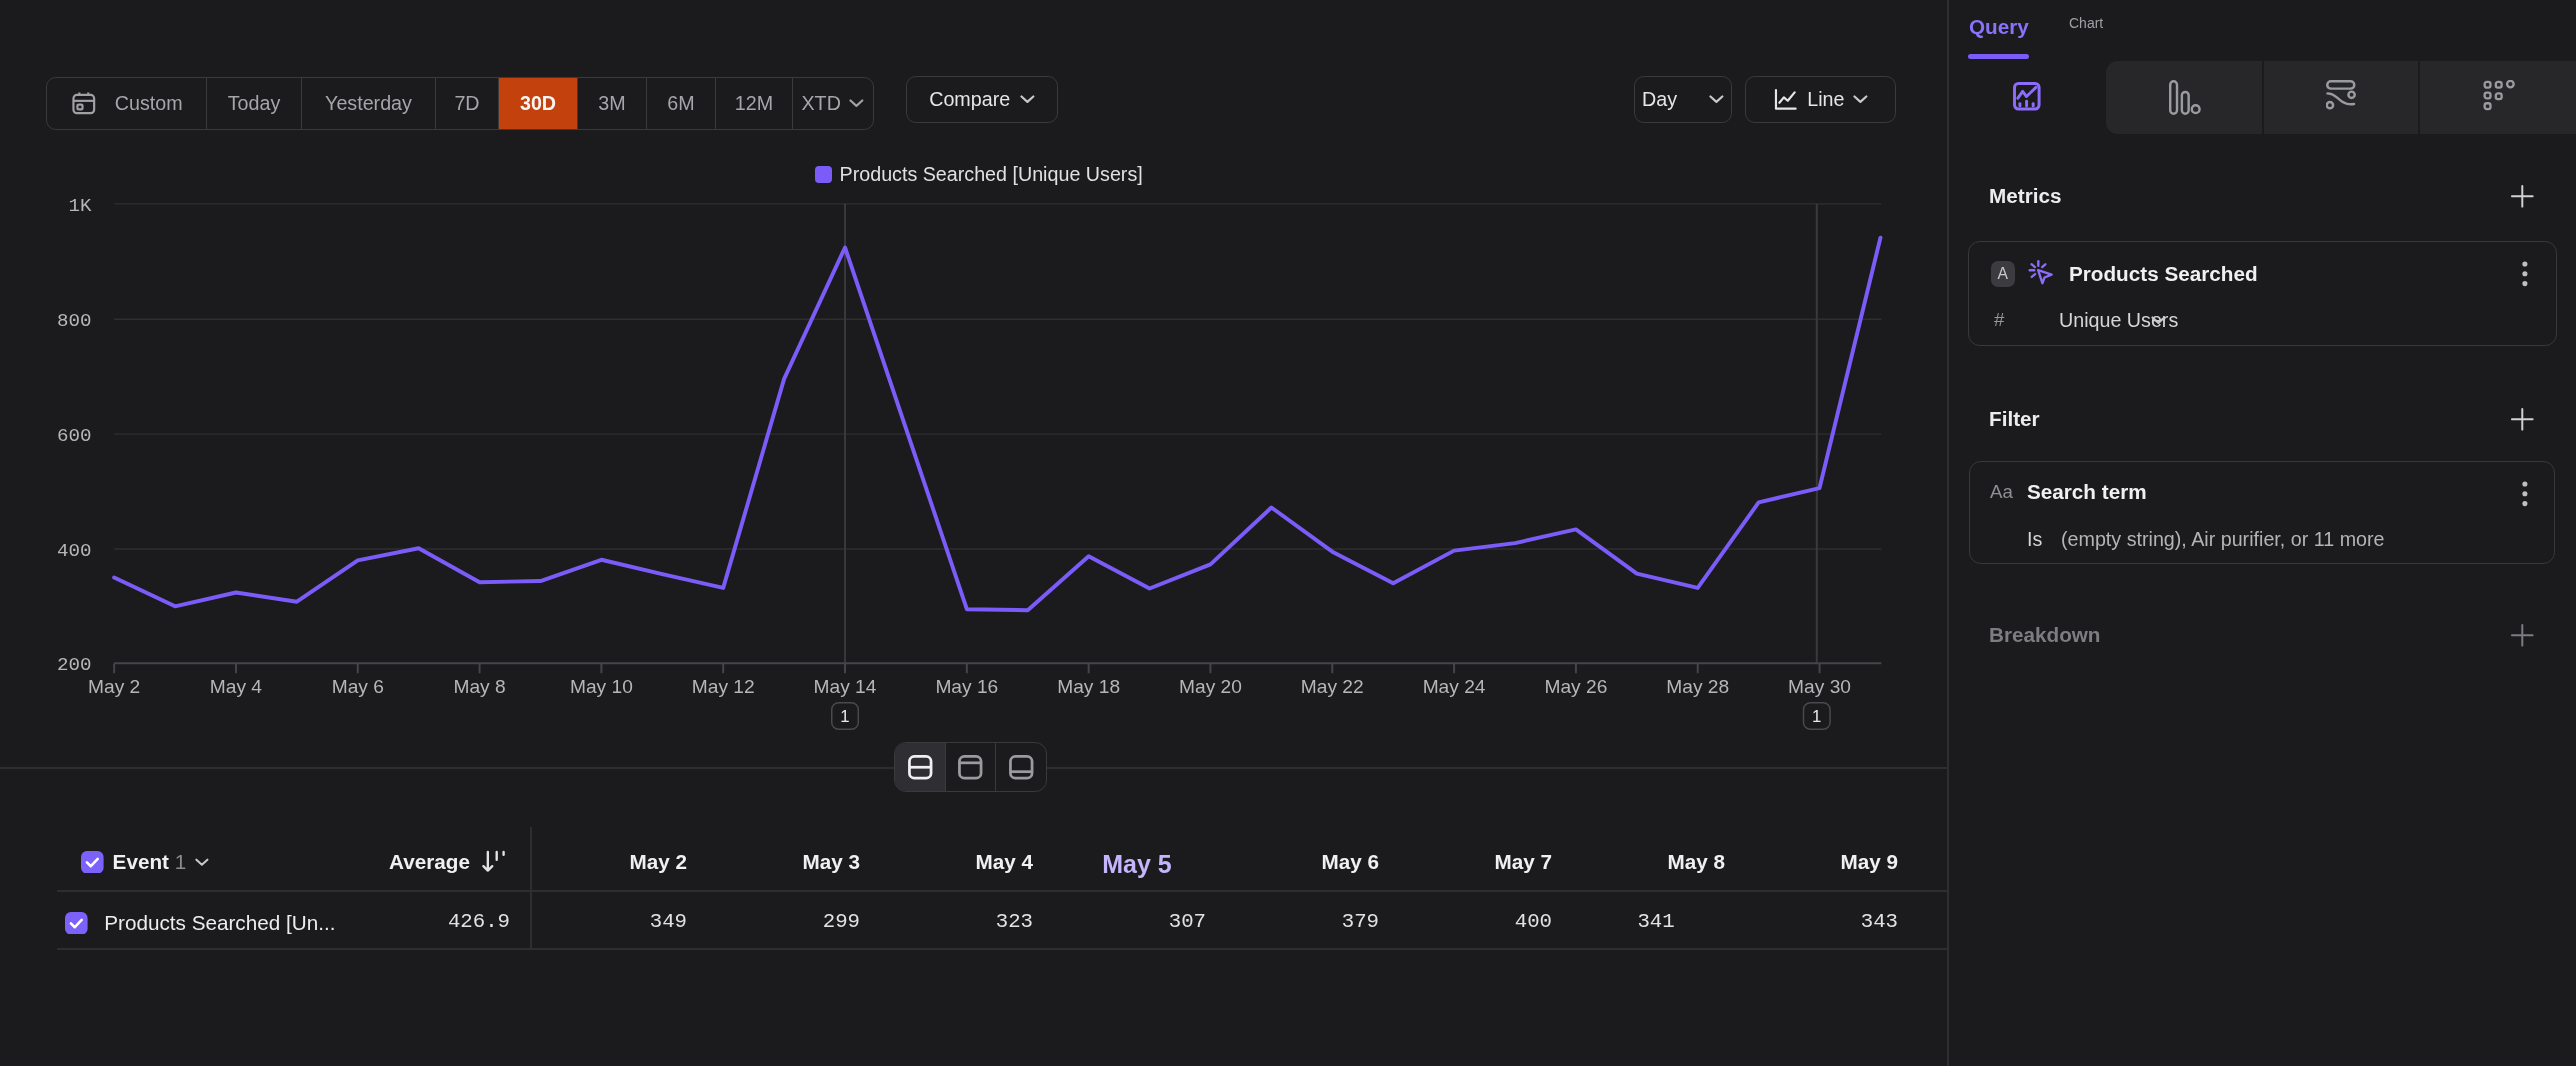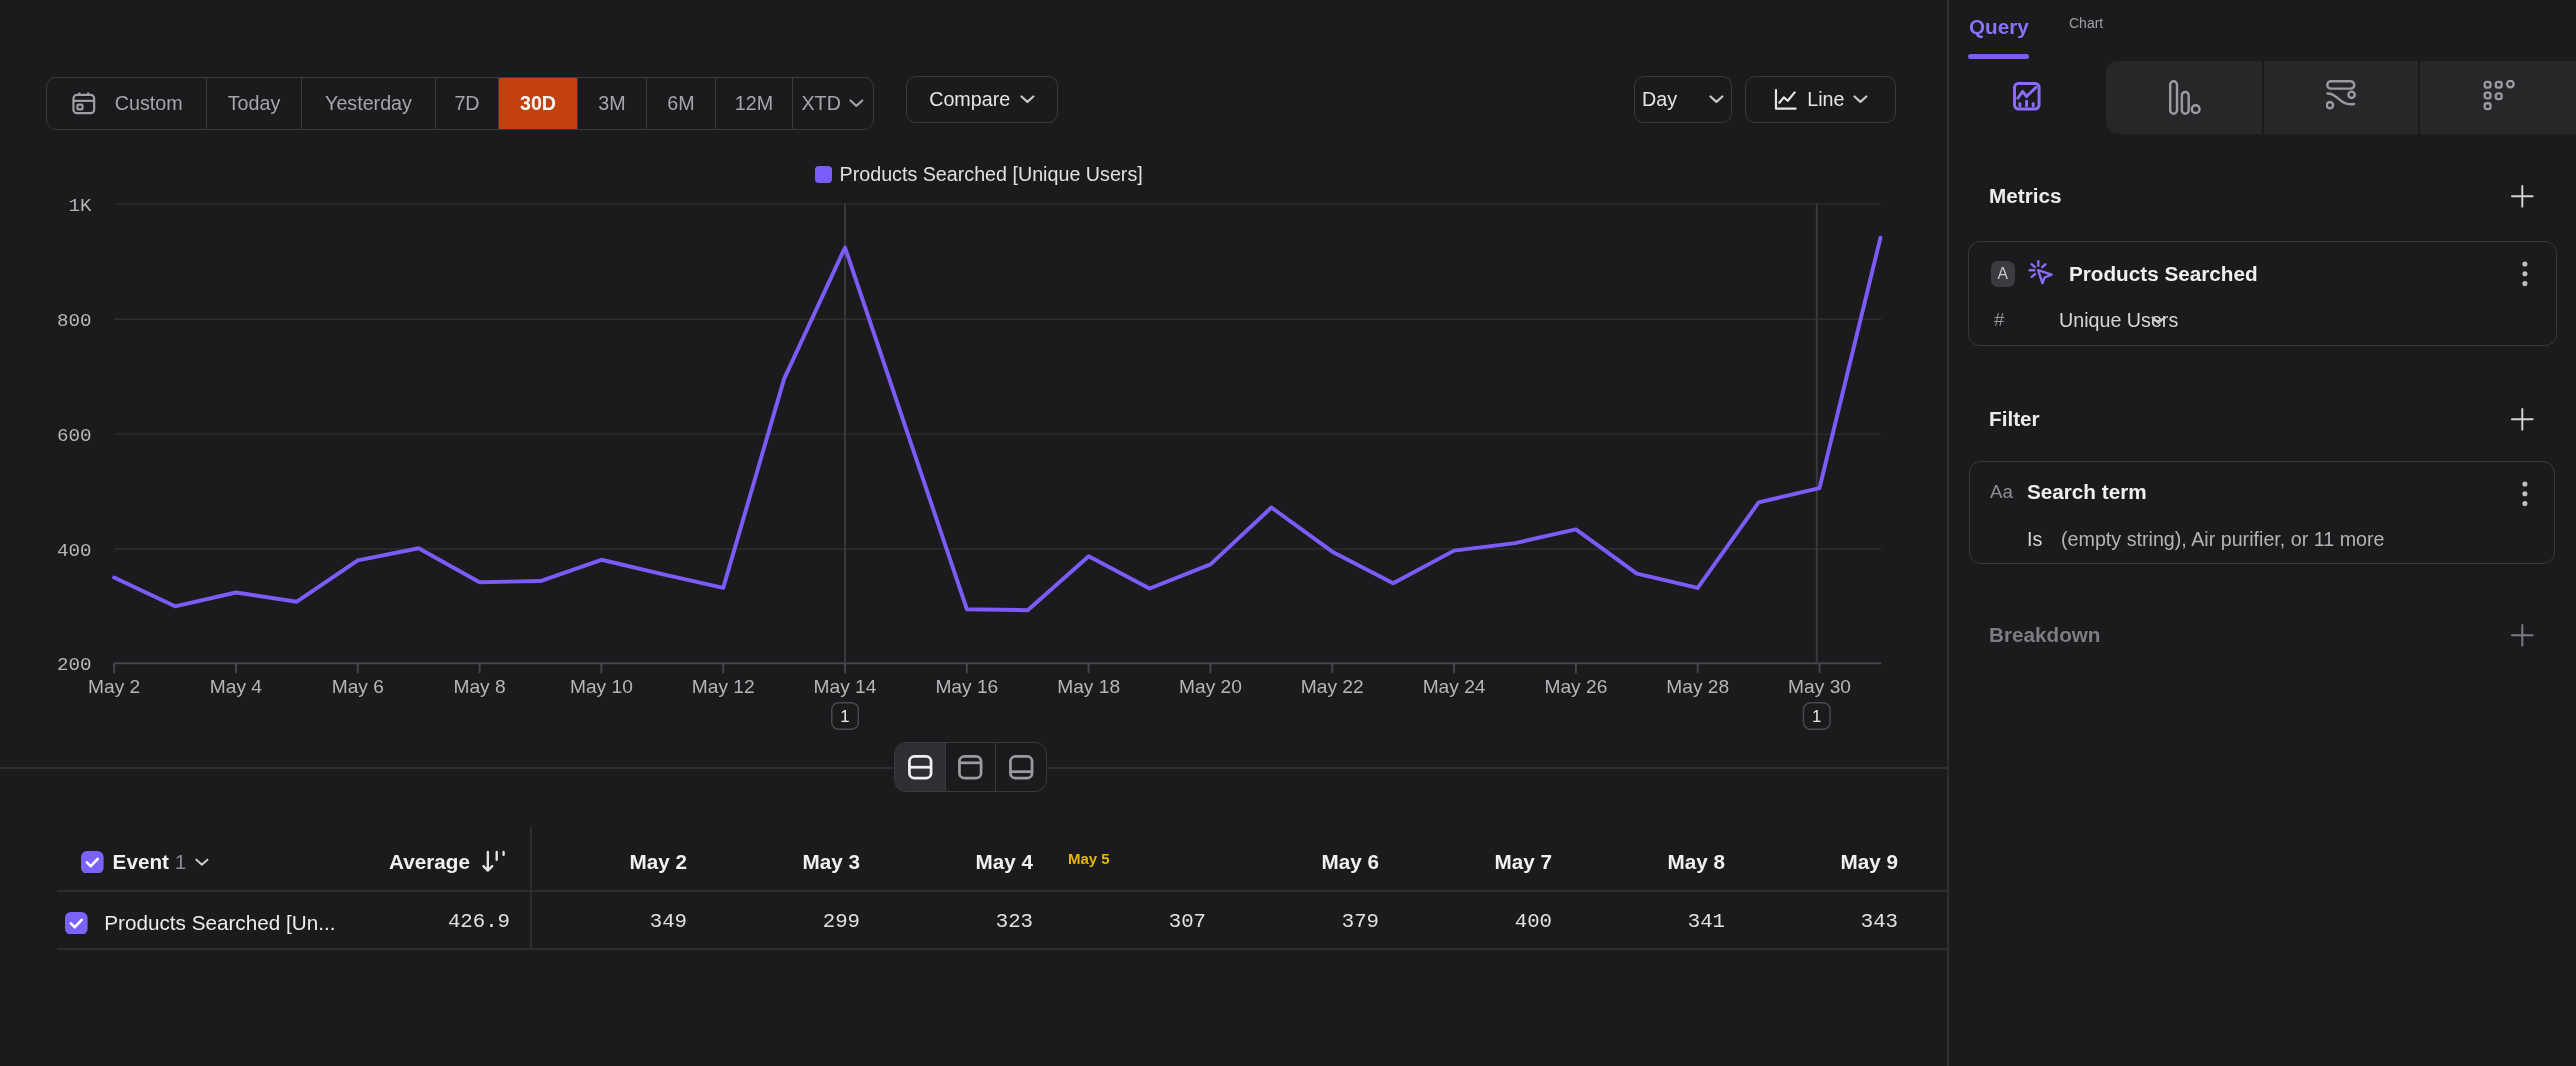--- a/index.html
+++ b/index.html
@@ -175,41 +175,41 @@
     </svg>
 </div>
 <div class="abs" style="left:293px;top:850px;width:177px;text-align:right;font-size:20.7px;color:#f0f0f1;font-weight:bold;">Average</div>
 <svg class="abs" style="left:478px;top:846px;" width="31.5" height="31.5" viewBox="0 0 32 32" fill="none" stroke="#e3e3e5" stroke-width="2.4" stroke-linecap="round" stroke-linejoin="round">
   <path d="M10 6 L10 25 M10 25 L5.5 20.5 M10 25 L14.5 20.5"></path>
   <path d="M19 6 L19 14 M26 6 L26 9"></path>
 </svg>
 <div class="abs" style="left:549px;top:850px;width:138px;text-align:right;font-size:20.7px;color:#f0f0f1;font-weight:bold;">May 2</div>
 <div class="abs" style="left:722px;top:850px;width:138px;text-align:right;font-size:20.7px;color:#f0f0f1;font-weight:bold;">May 3</div>
 <div class="abs" style="left:895px;top:850px;width:138px;text-align:right;font-size:20.7px;color:#f0f0f1;font-weight:bold;">May 4</div>
-<div class="abs" style="left:1068px;top:850px;width:138px;text-align:left;font-size:15px;color:#eab308;font-weight:bold;">May 5</div>
+<div class="abs" style="left:1068px;top:850px;width:138px;text-align:center;font-size:25px;color:#c4b5fd;font-weight:bold;">May 5</div>
 <div class="abs" style="left:1241px;top:850px;width:138px;text-align:right;font-size:20.7px;color:#f0f0f1;font-weight:bold;">May 6</div>
 <div class="abs" style="left:1414px;top:850px;width:138px;text-align:right;font-size:20.7px;color:#f0f0f1;font-weight:bold;">May 7</div>
 <div class="abs" style="left:1587px;top:850px;width:138px;text-align:right;font-size:20.7px;color:#f0f0f1;font-weight:bold;">May 8</div>
 <div class="abs" style="left:1760px;top:850px;width:138px;text-align:right;font-size:20.7px;color:#f0f0f1;font-weight:bold;">May 9</div>
 
 <div class="abs flex" style="left:65px;top:911px;gap:16.7px;">
   <svg width="22.6" height="22.6" viewBox="0 0 23 23">
       <rect width="23" height="23" rx="6" fill="#7c61fa"></rect>
       <path d="M6 11.5 L10 15.5 L17 8" fill="none" stroke="#fff" stroke-width="2.6" stroke-linecap="round" stroke-linejoin="round"></path>
     </svg>
   <span style="font-size:20.7px;color:#ededef;">Products Searched [Un...</span>
 </div>
 <div class="abs" style="left:333px;top:910px;width:177px;text-align:right;font-size:20.7px;color:#e2e2e4;font-family:'Liberation Mono',monospace;">426.9</div>
 <div class="abs" style="left:549px;top:910px;width:138px;text-align:right;font-size:20.7px;color:#e2e2e4;font-family:'Liberation Mono',monospace;">349</div>
 <div class="abs" style="left:722px;top:910px;width:138px;text-align:right;font-size:20.7px;color:#e2e2e4;font-family:'Liberation Mono',monospace;">299</div>
 <div class="abs" style="left:895px;top:910px;width:138px;text-align:right;font-size:20.7px;color:#e2e2e4;font-family:'Liberation Mono',monospace;">323</div>
 <div class="abs" style="left:1068px;top:910px;width:138px;text-align:right;font-size:20.7px;color:#e2e2e4;font-family:'Liberation Mono',monospace;">307</div>
 <div class="abs" style="left:1241px;top:910px;width:138px;text-align:right;font-size:20.7px;color:#e2e2e4;font-family:'Liberation Mono',monospace;">379</div>
 <div class="abs" style="left:1414px;top:910px;width:138px;text-align:right;font-size:20.7px;color:#e2e2e4;font-family:'Liberation Mono',monospace;">400</div>
-<div class="abs" style="left:1587px;top:910px;width:138px;text-align:right;font-size:20.7px;color:#e2e2e4;font-family:'Liberation Mono',monospace;">341</div>
+<div class="abs" style="left:1587px;top:910px;width:138px;text-align:center;font-size:20.7px;color:#e2e2e4;font-family:'Liberation Mono',monospace;">341</div>
 <div class="abs" style="left:1760px;top:910px;width:138px;text-align:right;font-size:20.7px;color:#e2e2e4;font-family:'Liberation Mono',monospace;">343</div>
 
 <div class="abs" style="left:1947px;top:0;width:1.5px;height:1067px;background:#2e2e31;"></div>
 
 <div class="abs" style="left:1969px;top:14.8px;font-size:20.7px;color:#8b72fb;font-weight:bold;">Query</div>
 <div class="abs" style="left:2069px;top:14.8px;font-size:14px;color:#9fa0a3;">Chart</div>
 <div class="abs" style="left:1968px;top:54px;width:61px;height:4.9px;border-radius:3px;background:#7b5cf9;"></div>
 
 <div class="abs" style="left:2106px;top:61px;width:470px;height:73px;background:#27272a;border-radius:11.8px 0 0 11.8px;"></div>
 <div class="abs" style="left:2262px;top:61px;width:2px;height:73px;background:#1b1b1d;"></div>

